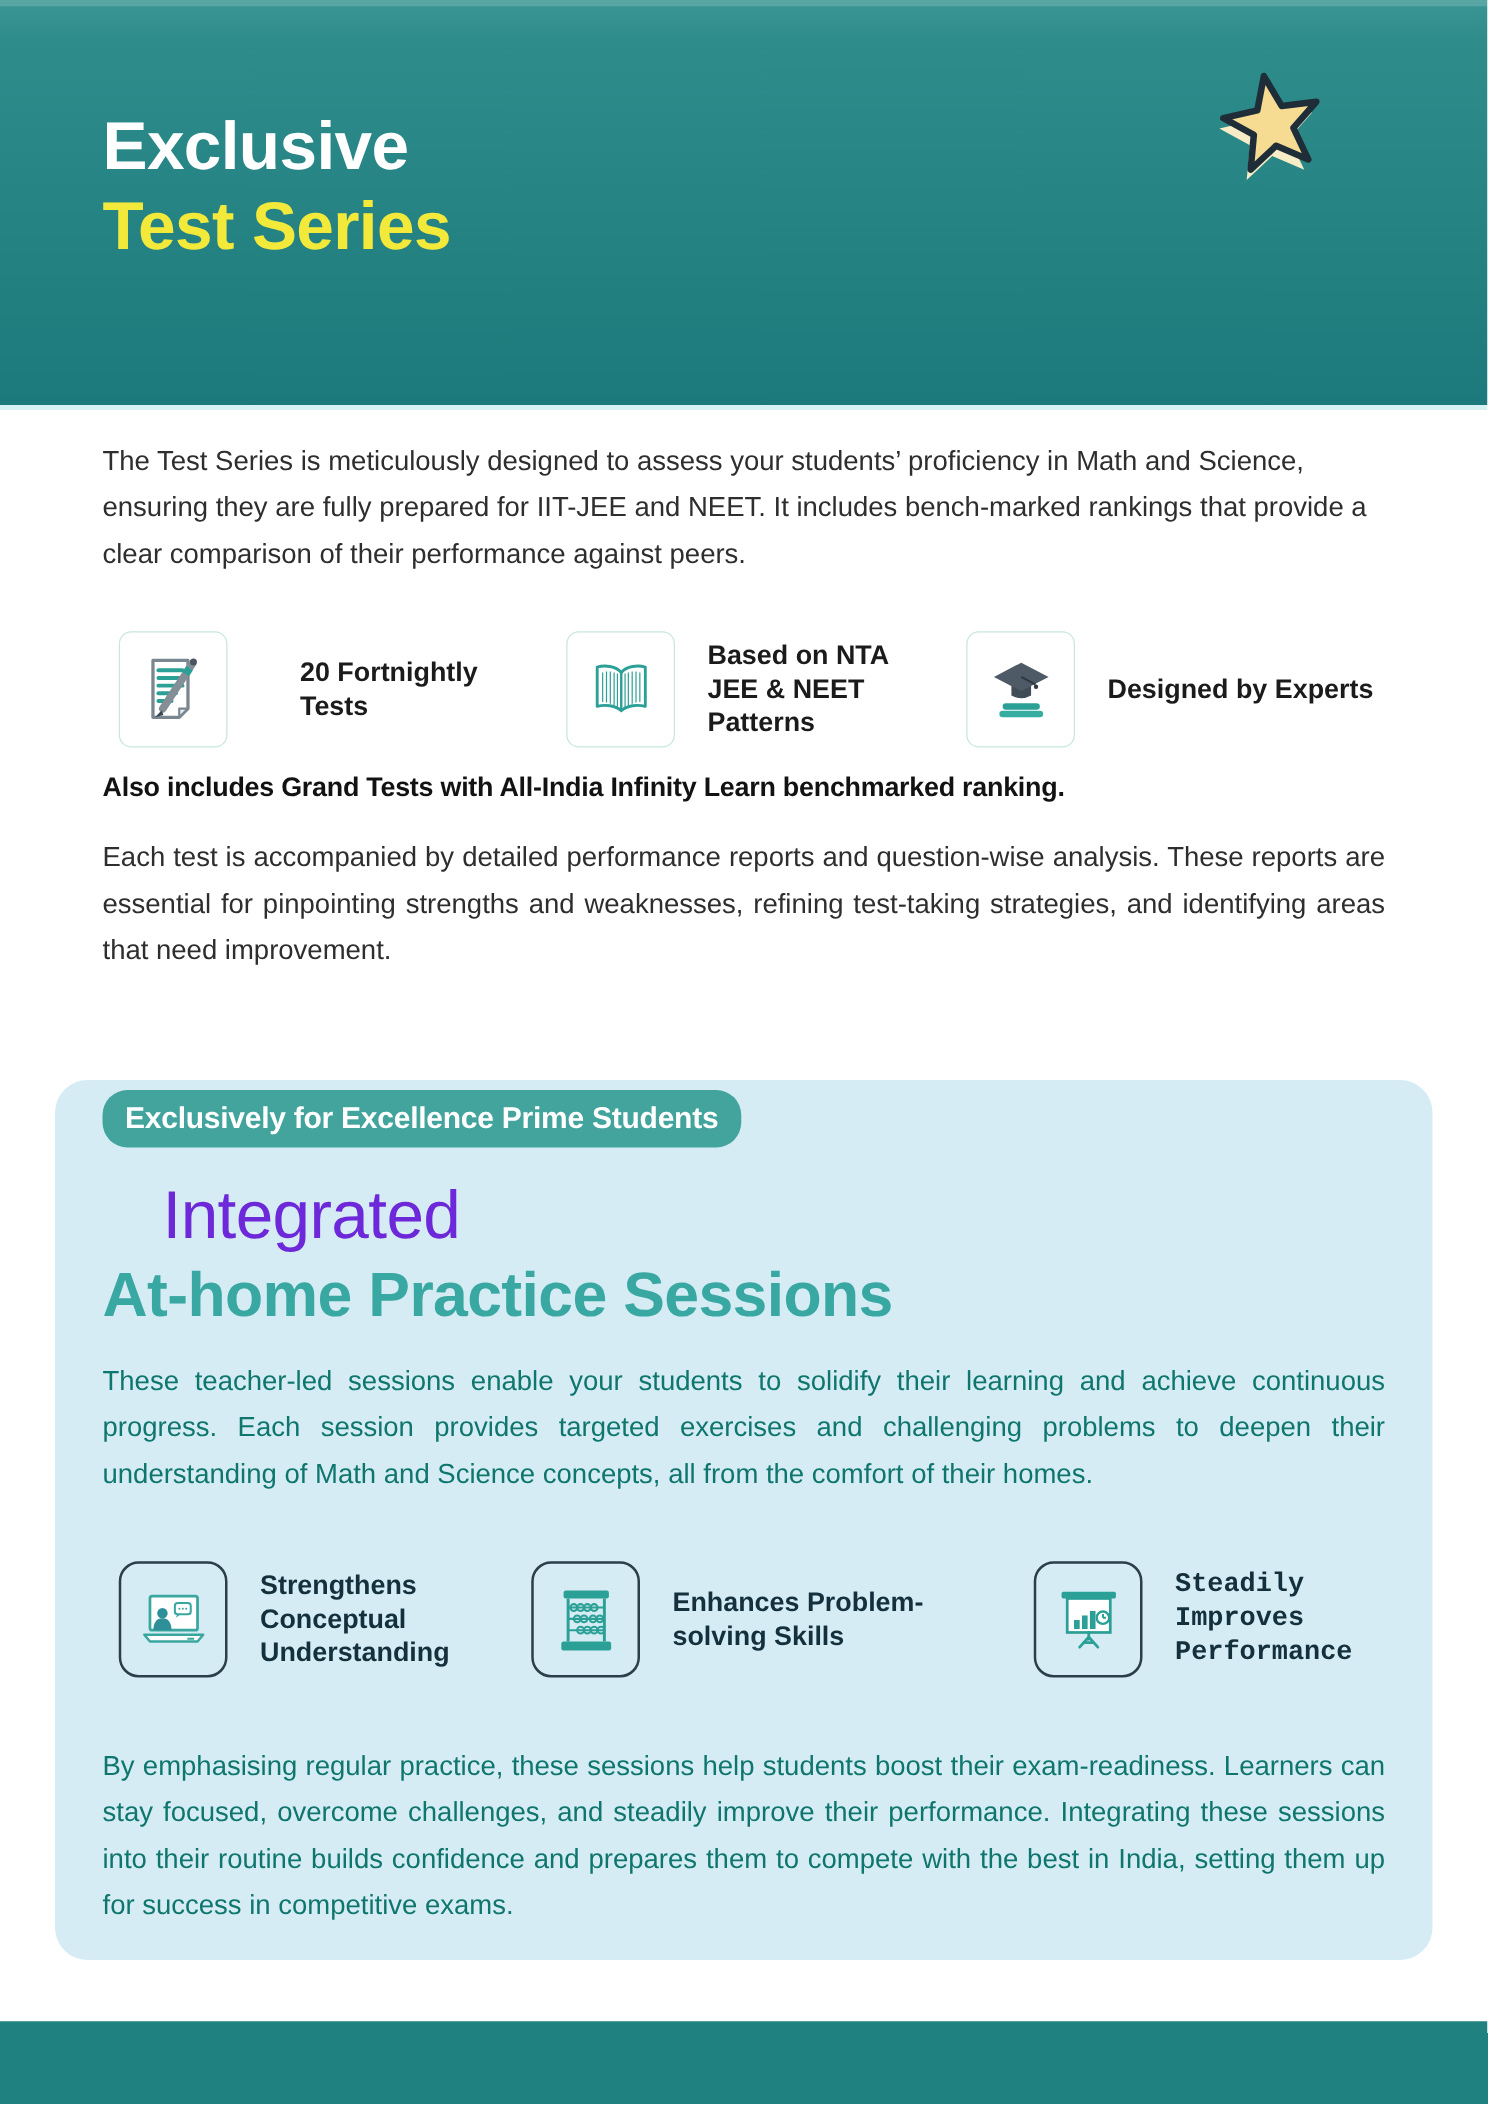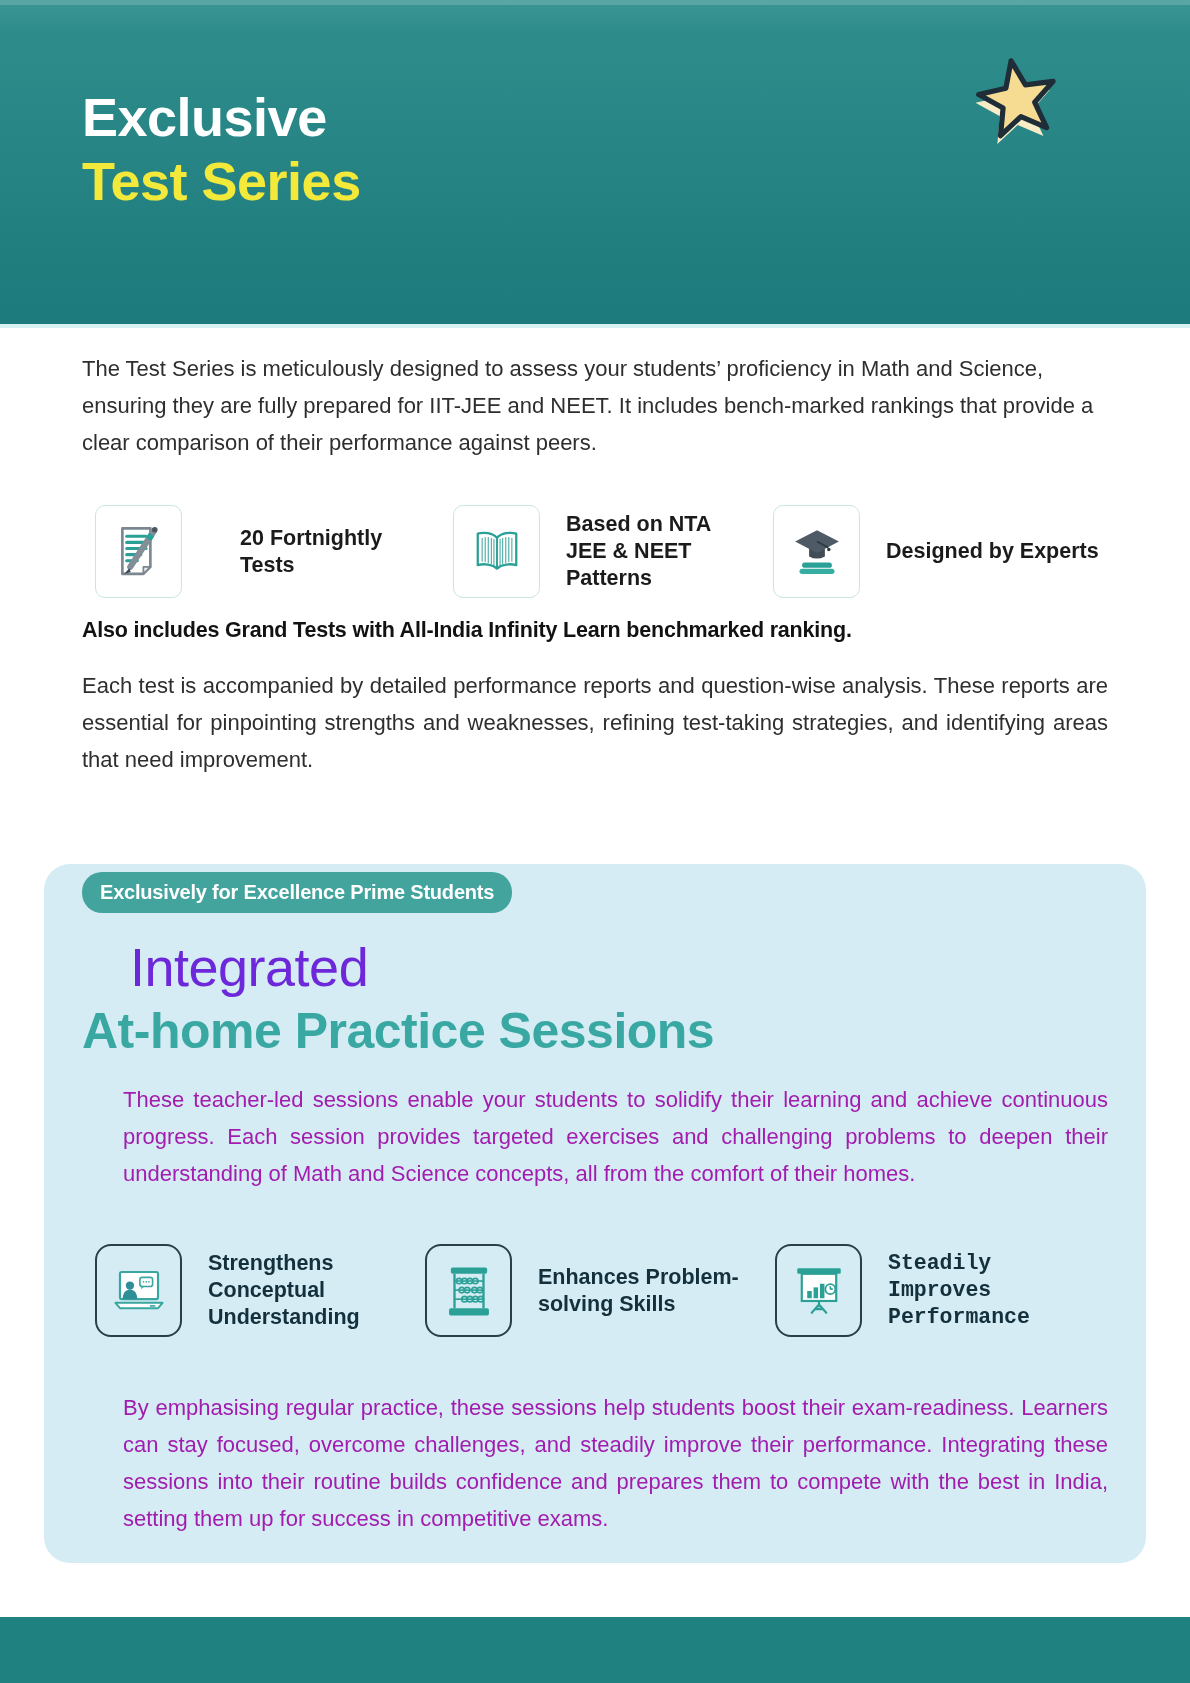--- a/index.html
+++ b/index.html
@@ -50,34 +50,34 @@
     font-size:21.5px; font-weight:600; color:#1b1b1b; line-height:27px;
   }
 
   
   .prime {
     margin:86px 44px 0; background:#d5ecf4; border-radius:26px;
     padding:8px 38px 26px;
   }
   .badge {
     display:inline-block; background:#43a49e; color:#ffffff;
-    font-size:20px; font-weight:700; padding:9px 18px; border-radius:20px;
+    font-size:24px; font-weight:700; padding:9px 18px; border-radius:20px;
     letter-spacing:-0.2px;
   }
   .prime-title { margin-top:22px; }
   .prime-title-line1 { font-size:54px; font-weight:400; color:#6d28d9; letter-spacing:-0.5px; line-height:64px;margin-left:48px; }
   .prime-title-line2 { font-size:50px; font-weight:700; color:#3aa8a2; letter-spacing:-0.5px; line-height:64px; }
-  .prime .para { color:#a21caf;margin-left:41px; }
+  .prime .para { color:#0f766e; }
   .prime-desc { margin-top:18px; }
   .prime .features { margin-top:52px; margin-left:13px; }
   .prime .icon-card {
     background:transparent; border:2px solid #2b3e4a; border-radius:16px;
   }
   .features.row2 .feature:nth-child(1){ width:330px; }
-  .features.row2 .feature:nth-child(2){ width:350px; }
+  .features.row2 .feature:nth-child(2){ width:402px; }
   .features.row2 .feature:nth-child(1) .feature-label{ max-width:165px; }
   .features.row2 .feature:nth-child(2) .feature-label{ max-width:205px; }
   .features.row2 .feature:nth-child(3) .feature-label{ max-width:165px;font-family:Liberation Mono, monospace; }
   .features.row2 .feature-label { color:#14303c; }
   .closing-para { margin-top:52px; }
 
   
   .footer {
     position:absolute; left:0; bottom:0; width:100%; height:66px; background:#1f8280;
   }

